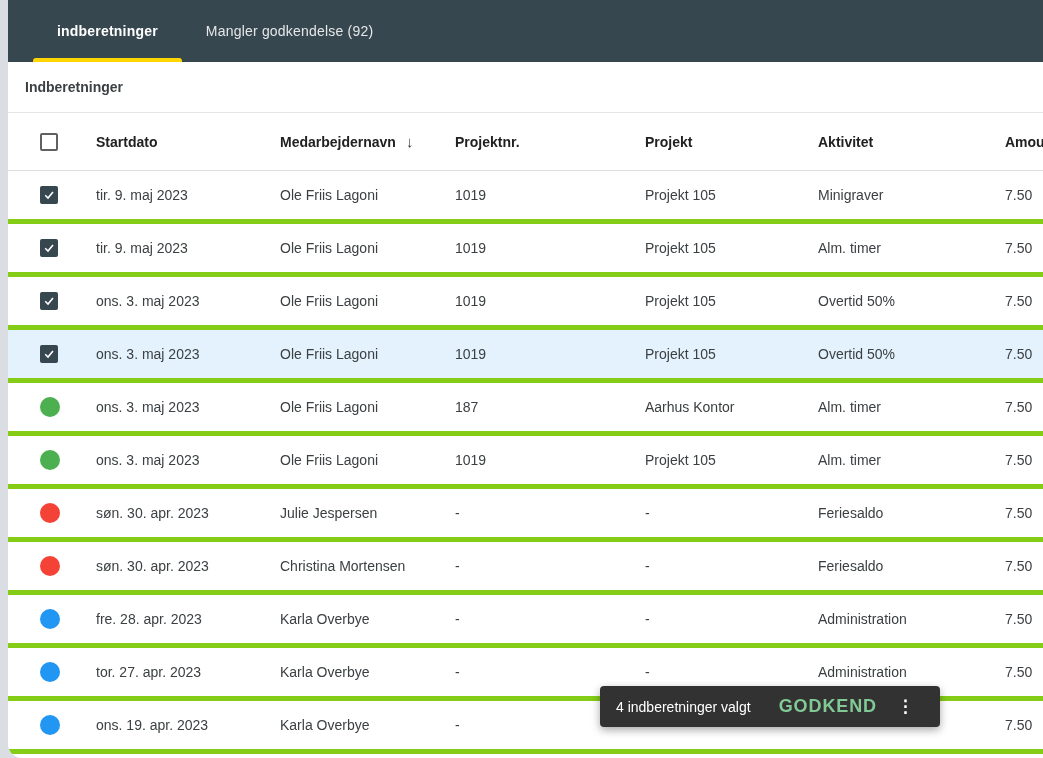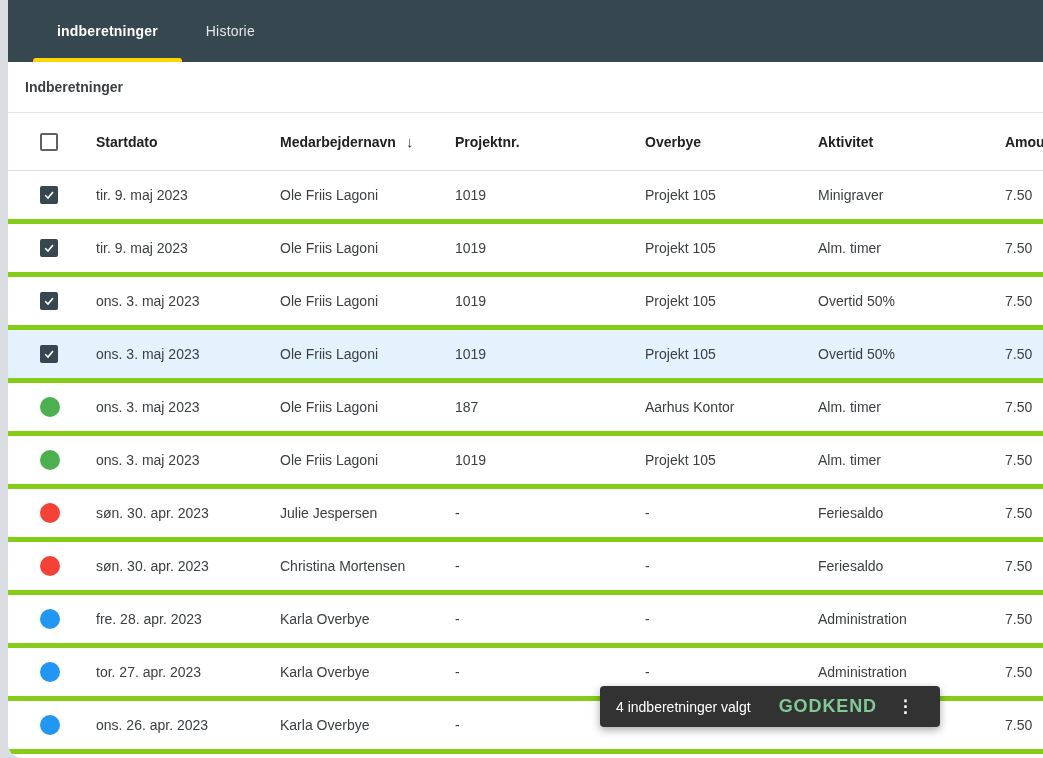--- a/index.html
+++ b/index.html
@@ -86,38 +86,38 @@
 </head>
 <body>
 
 <div id="app">
 
   <div class="tabbar">
     <div class="tab active">
       <span>indberetninger</span>
     </div>
     <div class="tab">
-      <span>Historie</span>
+      <span>Mangler godkendelse  (92)</span>
     </div>
   </div>
 
   <div class="page-title-row">
     <span class="page-title">Indberetninger</span>
   </div>
 
   <div class="grid-row thead">
     <div class="lead-cell">
       <span class="checkbox unchecked"></span>
     </div>
     <div class="cell">Startdato</div>
     <div class="cell">
       <span>Medarbejdernavn</span><span class="sort-arrow">↓</span>
     </div>
     <div class="cell">Projektnr.</div>
-    <div class="cell">Overbye</div>
+    <div class="cell">Projekt</div>
     <div class="cell">Aktivitet</div>
     <div class="cell">Amount</div>
   </div>
 
   <div>
       <div class="grid-row row">
     <div class="lead-cell">
       <span class="checkbox checked">
             <svg width="12" height="12" viewBox="0 0 24 24">
               <path d="M4.5 12.5l5.5 5.5 10-12" stroke="#fff" stroke-width="3.2" fill="none"></path>
@@ -239,21 +239,21 @@
     <div class="cell">Karla Overbye</div>
     <div class="cell">-</div>
     <div class="cell">-</div>
     <div class="cell">Administration</div>
     <div class="cell">7.50</div>
   </div>
       <div class="grid-row row">
     <div class="lead-cell">
       <span class="dot" style="background: rgb(33, 150, 243);"></span>
     </div>
-    <div class="cell">ons. 26. apr. 2023</div>
+    <div class="cell">ons. 19. apr. 2023</div>
     <div class="cell">Karla Overbye</div>
     <div class="cell">-</div>
     <div class="cell"></div>
     <div class="cell"></div>
     <div class="cell">7.50</div>
   </div>
     </div>
 
   <div class="snackbar">
     <span class="snackbar-msg">4 indberetninger valgt</span>

